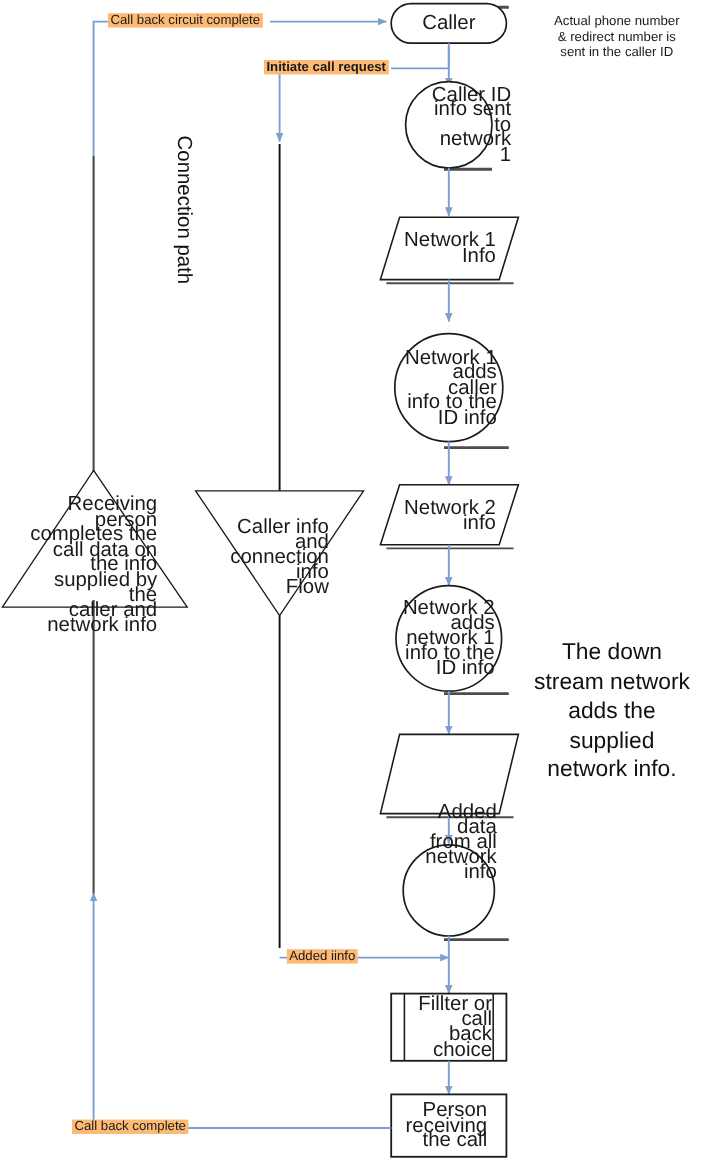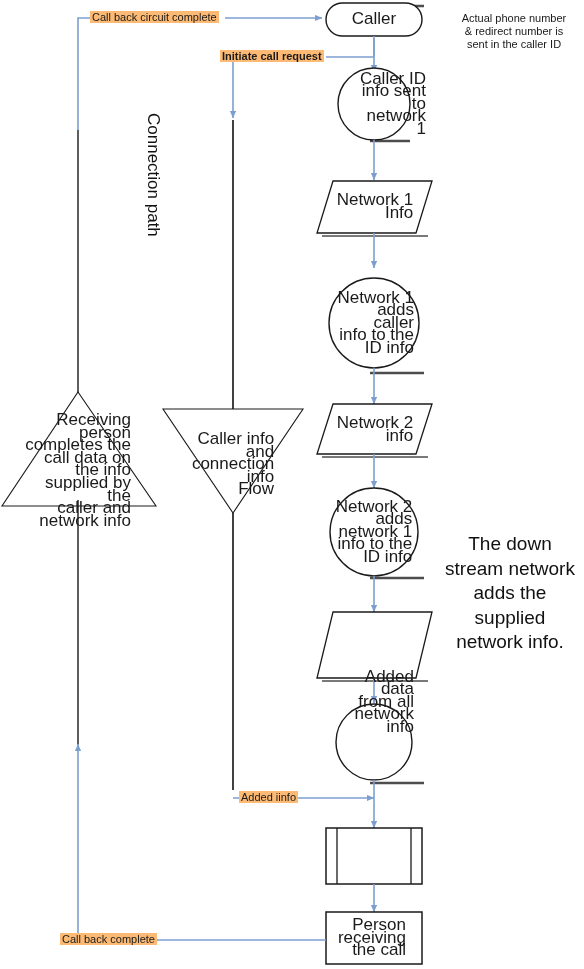--- a/index.html
+++ b/index.html
@@ -174,20 +174,22 @@
 adds
 network 1
 info to the
 ID info</div>
 
 
   <div class="node-text" style="left:336px; top:676px; width:78px; height:52px;">Added data
 from all
 network info</div>
 
+  <div class="node-text" style="left:338px; top:828px; width:72px; height:56px;">Fillter or call
+back choice</div>
 
   <div class="node-text" style="left:326px; top:912px; width:80px; height:52px;border-radius:12px;">Person receiving
 the call</div>
 
   <div class="node-text" style="left:25px; top:414px; width:106px; height:102px; align-items:flex-start;">Receiving
 person
 completes the
 call data on
 the info
 supplied by the

